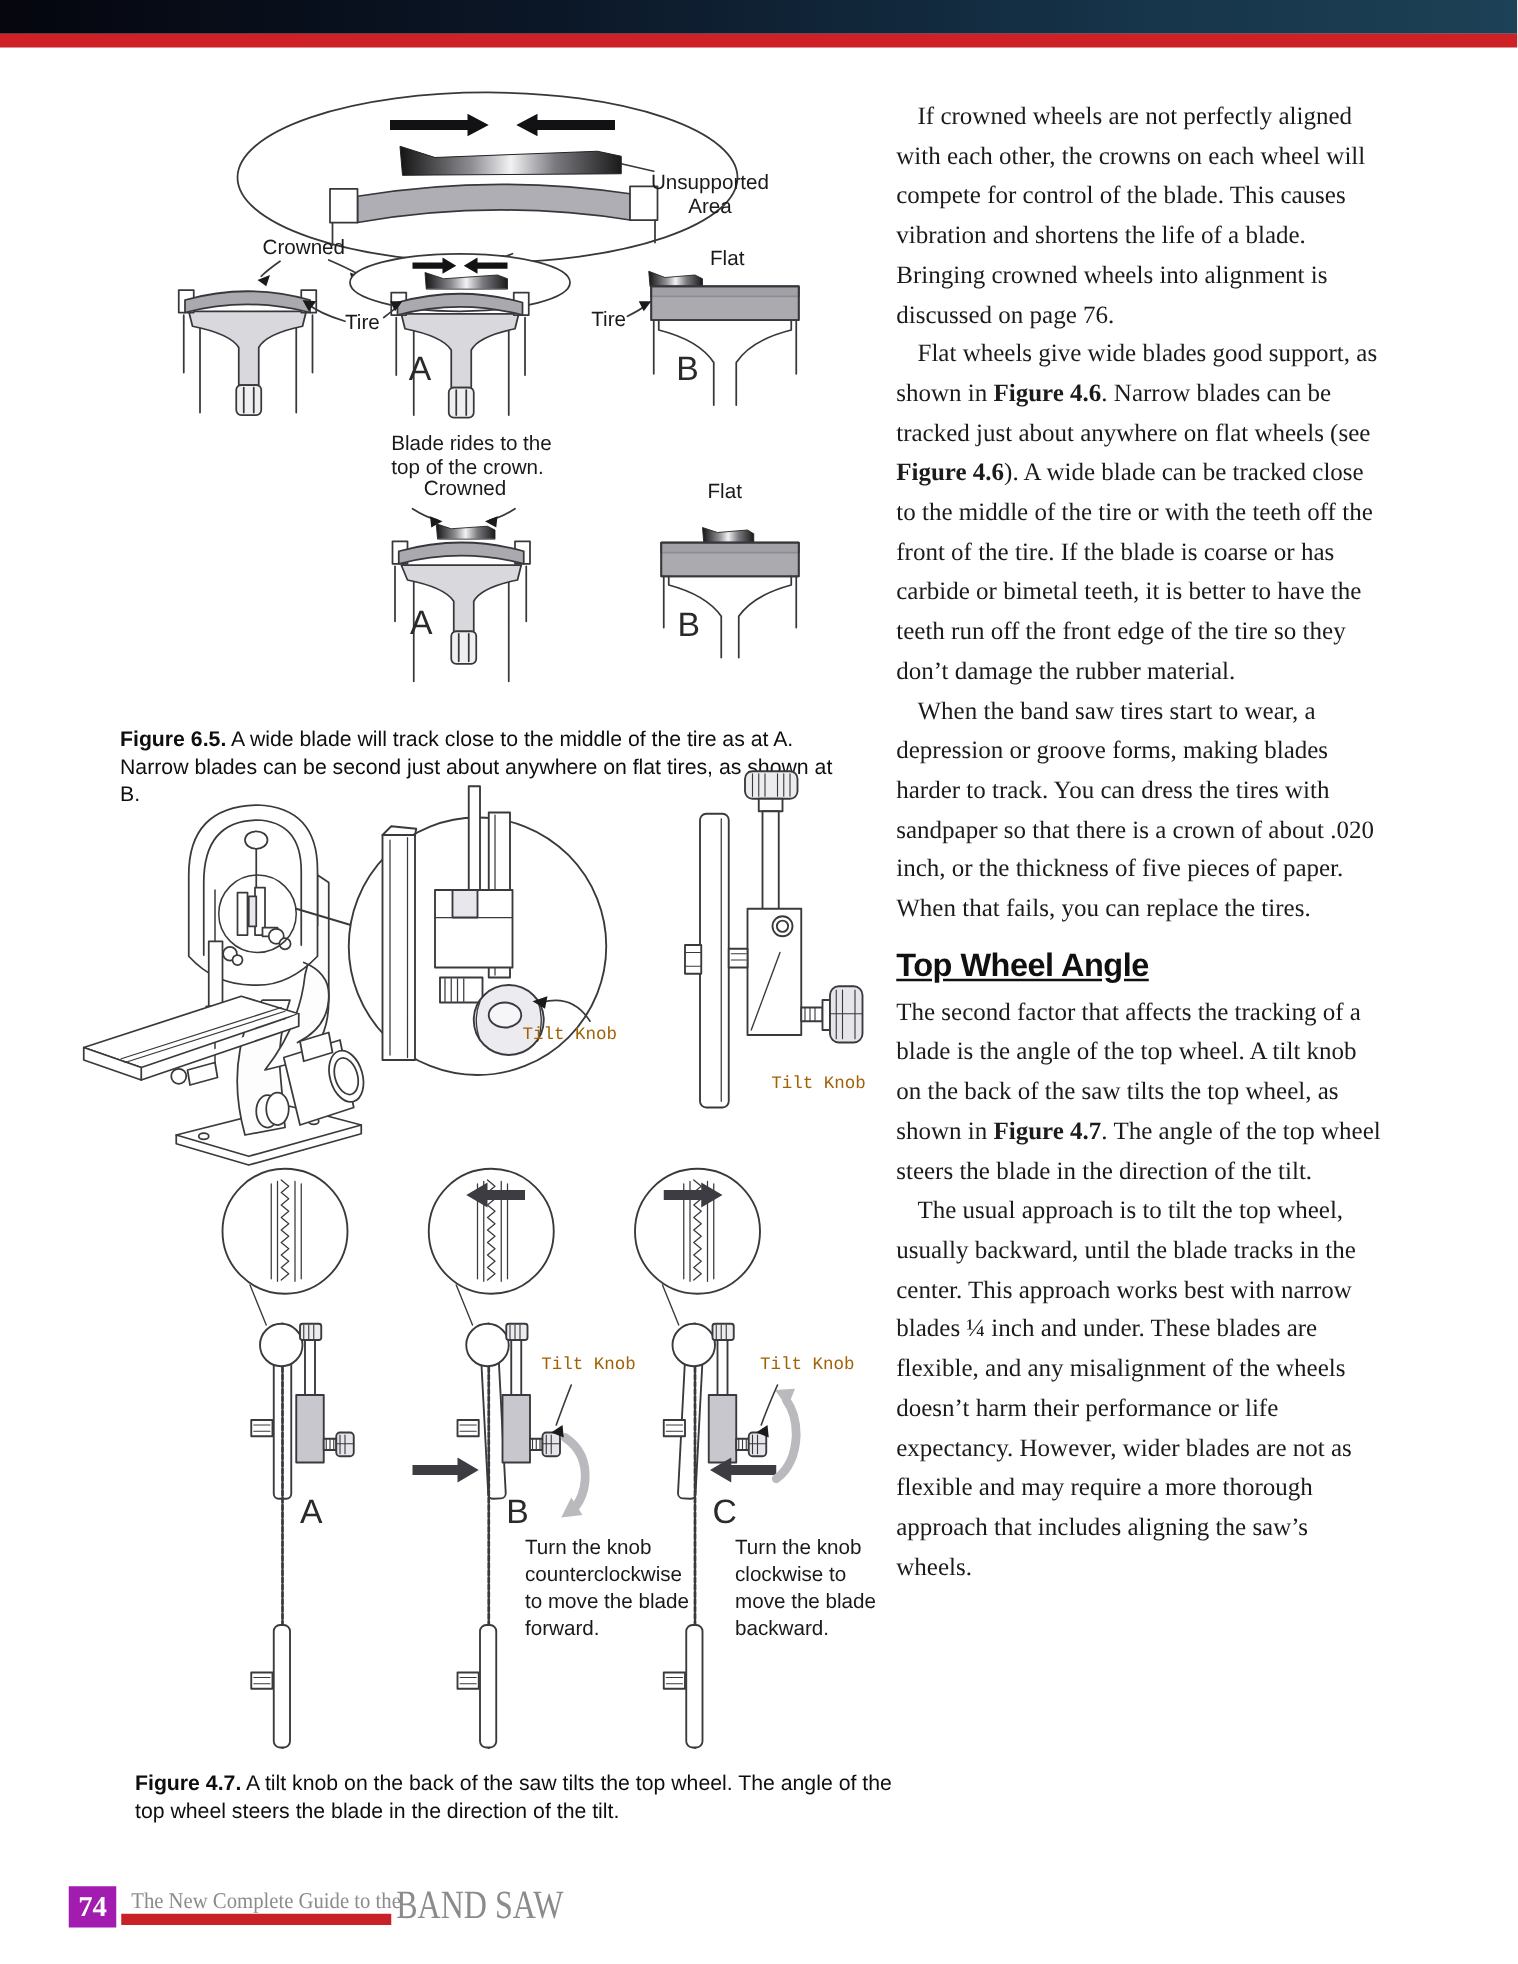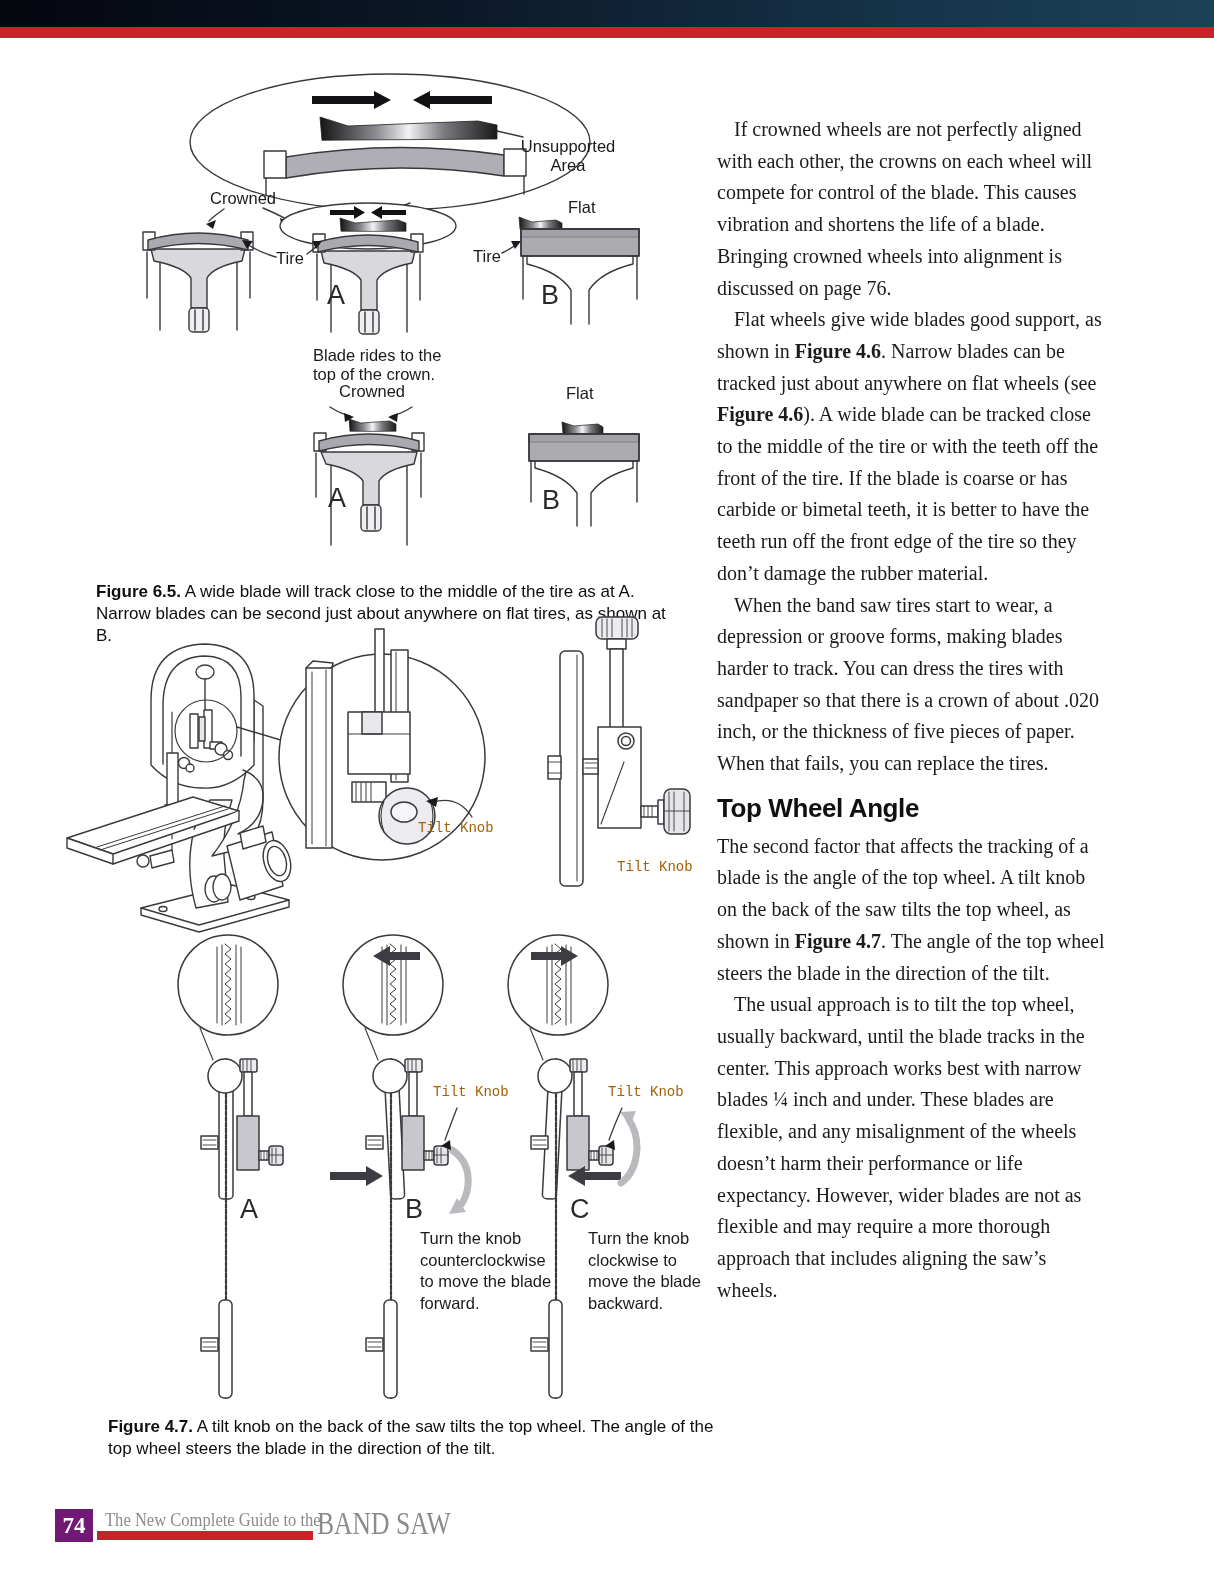--- a/index.html
+++ b/index.html
@@ -7,40 +7,40 @@
           font-family:"Liberation Sans", sans-serif; overflow:hidden; }
 
   
   .bar-navy { position:absolute; left:0; top:0; width:1214px; height:27px;
               background:linear-gradient(90deg,#05060e 0%,#0b1626 35%,#16344a 75%,#1d4156 100%); }
   .bar-red  { position:absolute; left:0; top:27px; width:1214px; height:11px; background:#cd2127; }
 
   
   .body-col { position:absolute; left:717px; top:78px; width:392px;
               font-family:"Liberation Serif", serif; font-size:20px; line-height:31.7px;
-              color:#1b1b1b;margin-top:36px; }
+              color:#1b1b1b; }
   .body-col p { margin:0; text-indent:17px; }
   .body-col p.noindent { text-indent:0; }
   .body-col b { font-weight:bold; }
   .section-heading { font-family:"Liberation Sans", sans-serif; font-weight:bold;
                      font-size:26px; line-height:30px; color:#101010; margin:13px 0 8px 0;
-                     letter-spacing:-0.4px; }
+                     letter-spacing:-0.4px;text-decoration:underline; }
 
   
   .flabel { position:absolute; color:#1a1a1a; font-size:16.5px; line-height:19px; white-space:nowrap; }
   .flabel.center { text-align:center; }
   .big-letter { position:absolute; font-size:27px; color:#2a2a2a; line-height:27px; }
   .tilt-label { position:absolute; font-size:14px; color:#a16207; white-space:nowrap;font-family:Liberation Mono, monospace; }
   .fig-note { position:absolute; font-size:16.5px; line-height:21.5px; color:#1a1a1a; }
   .caption { position:absolute; font-size:17px; line-height:22px; color:#0e0e0e; }
   .caption b { font-weight:bold; }
 
   
   .pageno-block { position:absolute; left:55px; top:1509px; width:38px; height:33px;
-                  background:#701a75; color:#fff; font-family:"Liberation Serif", serif;
+                  background:#a21caf; color:#fff; font-family:"Liberation Serif", serif;
                   font-weight:bold; font-size:23px; text-align:center; line-height:33px; }
   .red-strip { position:absolute; left:97px; top:1531px; width:216px; height:9px; background:#c92128; }
   .series-title { position:absolute; left:105px; top:1510px; font-family:"Liberation Serif", serif;
                   font-size:18px; color:#8b8b8e; transform:scaleX(0.92); transform-origin:left center;
                   white-space:nowrap; }
   .book-title { position:absolute; left:317px; top:1505px; font-family:"Liberation Serif", serif;
                 font-size:32px; color:#8b8b8e; transform:scaleX(0.8); transform-origin:left center;
                 white-space:nowrap; letter-spacing:0px; }
 
   svg { position:absolute; }

